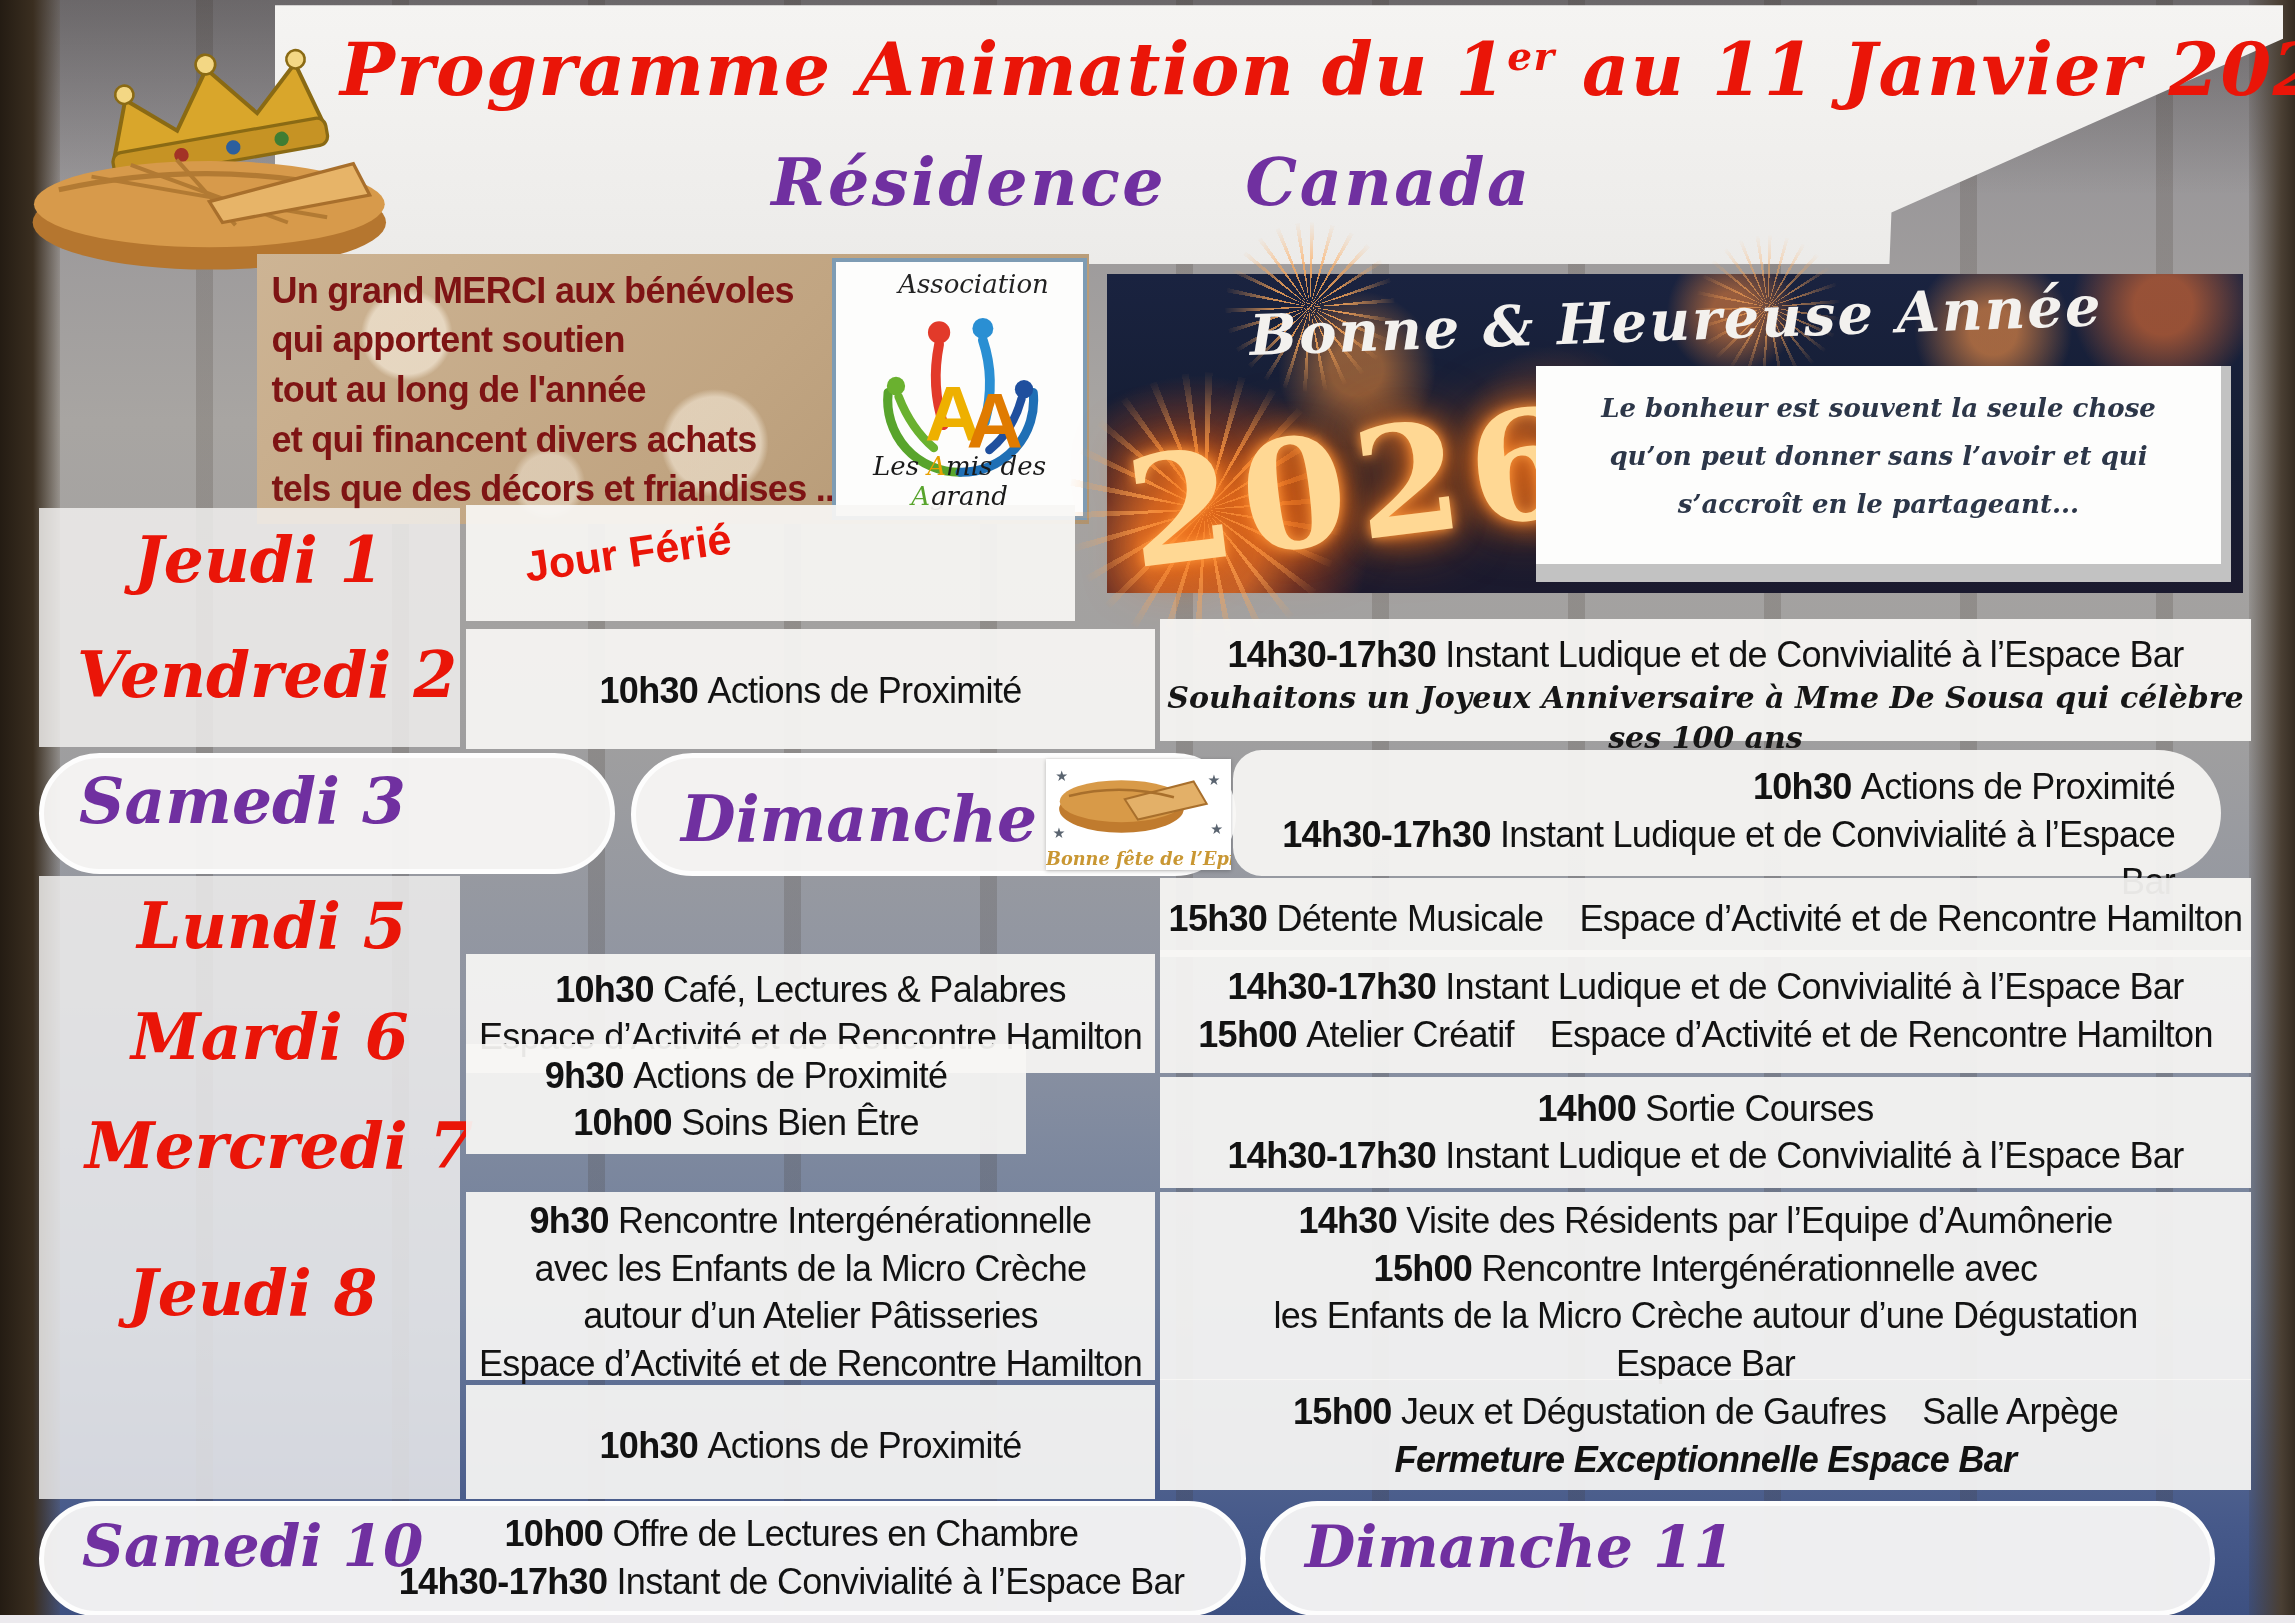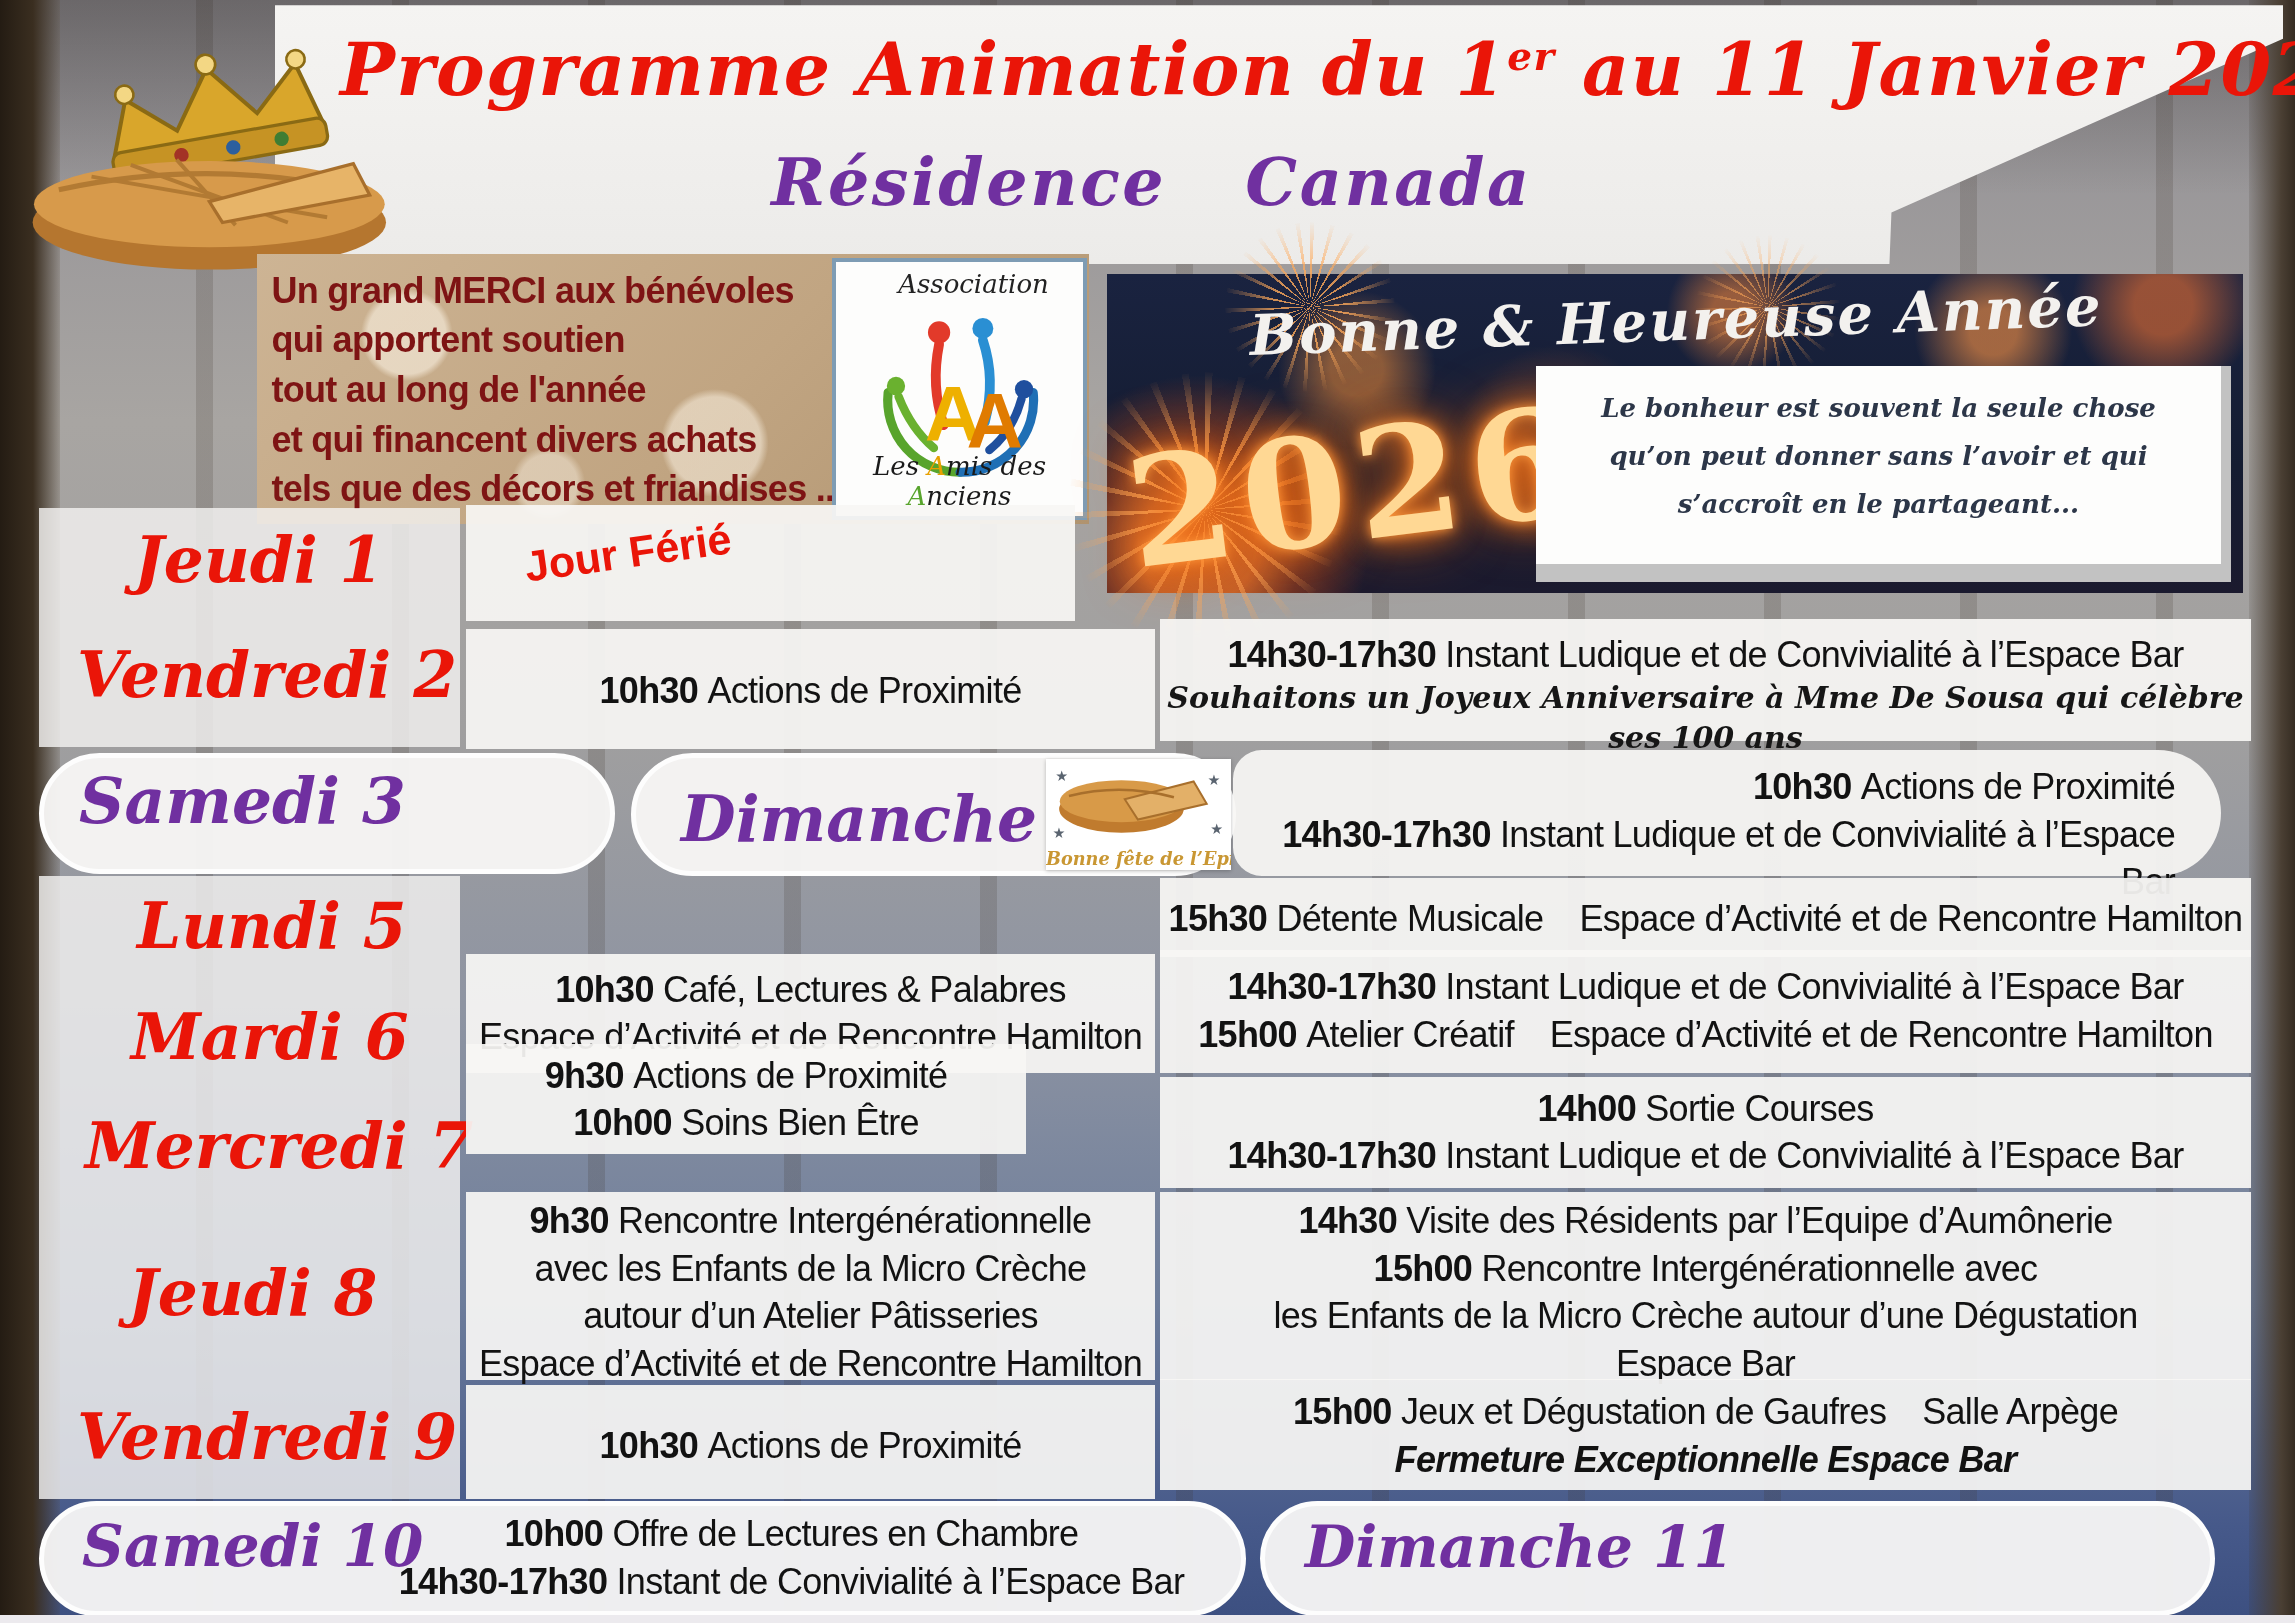--- a/index.html
+++ b/index.html
@@ -166,21 +166,21 @@
       <path d="M118 66 Q105 130 125 190" stroke="#e23a2a" stroke-width="15" fill="none" stroke-linecap="round"></path>
       <circle cx="185" cy="42" r="16" fill="#2a8fd3"></circle>
       <path d="M185 60 Q205 120 188 185" stroke="#2a8fd3" stroke-width="15" fill="none" stroke-linecap="round"></path>
       <circle cx="52" cy="130" r="14" fill="#6ab12f"></circle>
       <path d="M56 146 Q75 195 110 225" stroke="#6ab12f" stroke-width="13" fill="none" stroke-linecap="round"></path>
       <circle cx="248" cy="135" r="14" fill="#1f4f9e"></circle>
       <path d="M244 150 Q230 200 195 228" stroke="#1f4f9e" stroke-width="13" fill="none" stroke-linecap="round"></path>
       <text x="96" y="215" font-family="Liberation Sans,sans-serif" font-weight="bold" font-size="120" fill="#eeb000">A</text>
       <text x="160" y="225" font-family="Liberation Sans,sans-serif" font-weight="bold" font-size="120" fill="#e07b00">A</text>
     </svg>
-    <div class="assoc-bottom"><span>Les </span><span class="a1">A</span><span>mis des </span><span class="a2">A</span><span>nciens</span></div>
+    <div class="assoc-bottom"><span>Les </span><span class="a1">A</span><span>mis des </span><span class="a2">A</span><span>grand</span></div>
   </div>
 
   <div class="fireworks">
     <div class="burst" style="left:-39px;top:98px;width:275px;height:275px;"></div>
     <div class="burst" style="left:118px;top:-52px;width:170px;height:170px;"></div>
     <div class="burst" style="left:589px;top:-39px;width:144px;height:144px;opacity:.7;"></div>
     <div class="bonne-annee script">Bonne &amp; Heureuse Année</div>
     <div class="year2026">2026</div>
     <div class="quote">
       <div>Le bonheur est souvent la seule chose</div>
@@ -260,21 +260,20 @@
     <div class="evt">autour d’un Atelier Pâtisseries</div>
     <div class="evt">Espace d’Activité et de Rencontre Hamilton</div>
   </div>
   <div class="box" style="left:1160px;top:1192px;width:1091px;height:188px;">
     <div class="evt" style="margin-top:5.2px;"><span class="tm">14h30 </span>Visite des Résidents par l’Equipe d’Aumônerie</div>
     <div class="evt"><span class="tm">15h00 </span>Rencontre Intergénérationnelle avec</div>
     <div class="evt">les Enfants de la Micro Crèche autour d’une Dégustation</div>
     <div class="evt">Espace Bar</div>
   </div>
 
-  <div class="day" style="left:77px;top:1400px;">Vendredi 9</div>
   <div class="box" style="left:466px;top:1385px;width:689px;height:114px;">
     <div class="evt" style="margin-top:37px;"><span class="tm">10h30 </span>Actions de Proximité</div>
   </div>
   <div class="box" style="left:1160px;top:1379px;width:1091px;height:111px;">
     <div class="evt" style="margin-top:9.2px;"><span class="tm">15h00 </span>Jeux et Dégustation de Gaufres<span class="locgap">Salle Arpège</span></div>
     <div class="evt fermeture">Fermeture Exceptionnelle Espace Bar</div>
   </div>
 
   <div class="pill" style="position:absolute;left:39px;top:1501px;width:1207px;height:115px;"></div>
   <div class="day purple" style="left:82px;top:1512px;font-size:58px;">Samedi 10</div>

